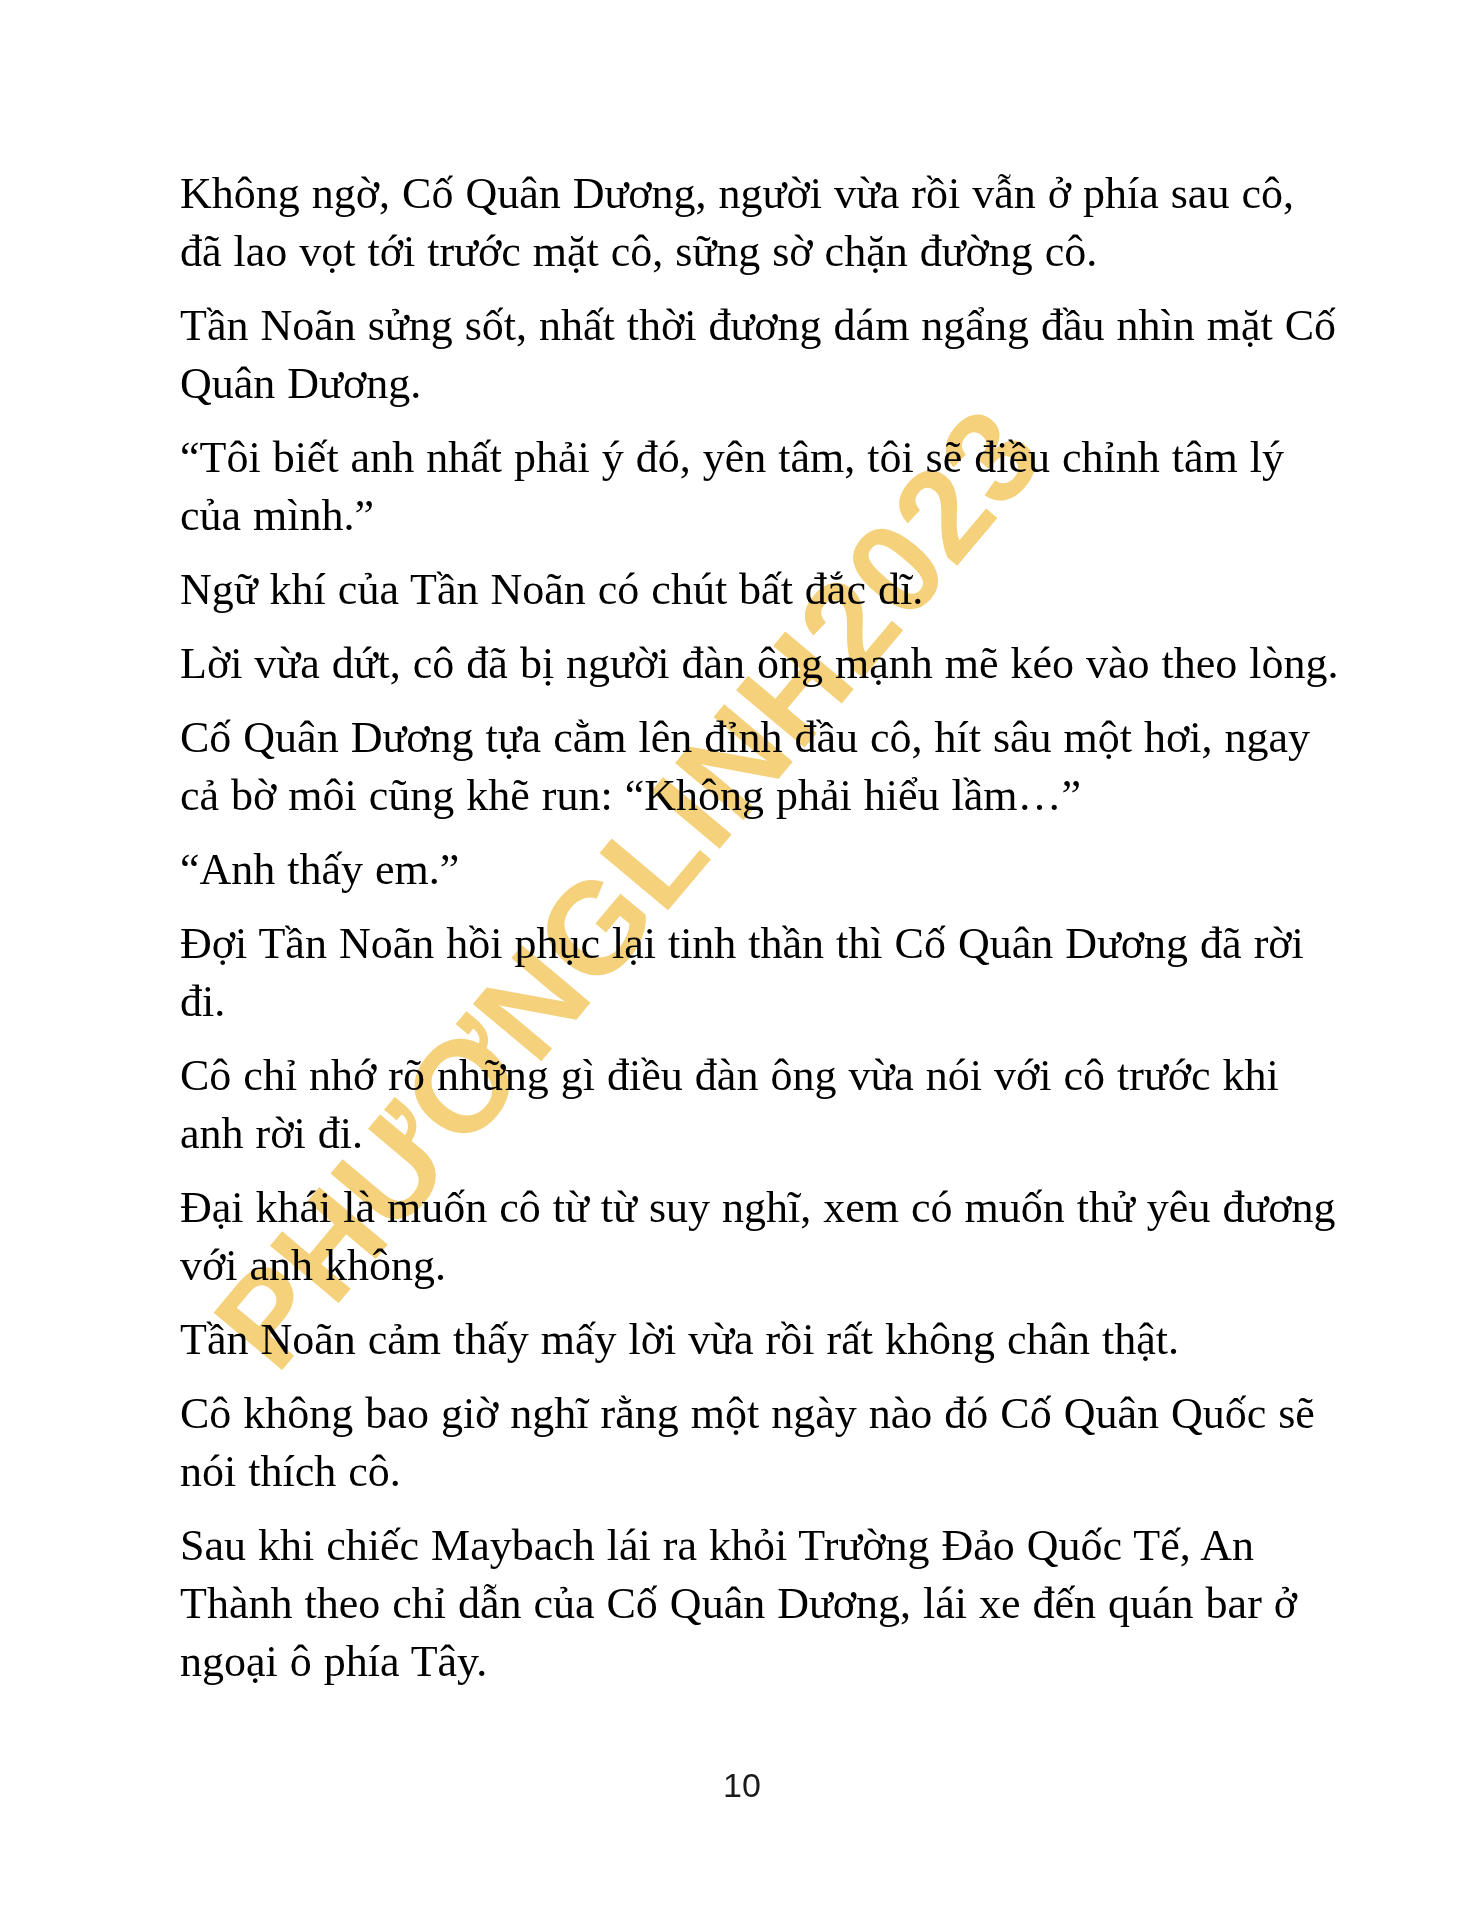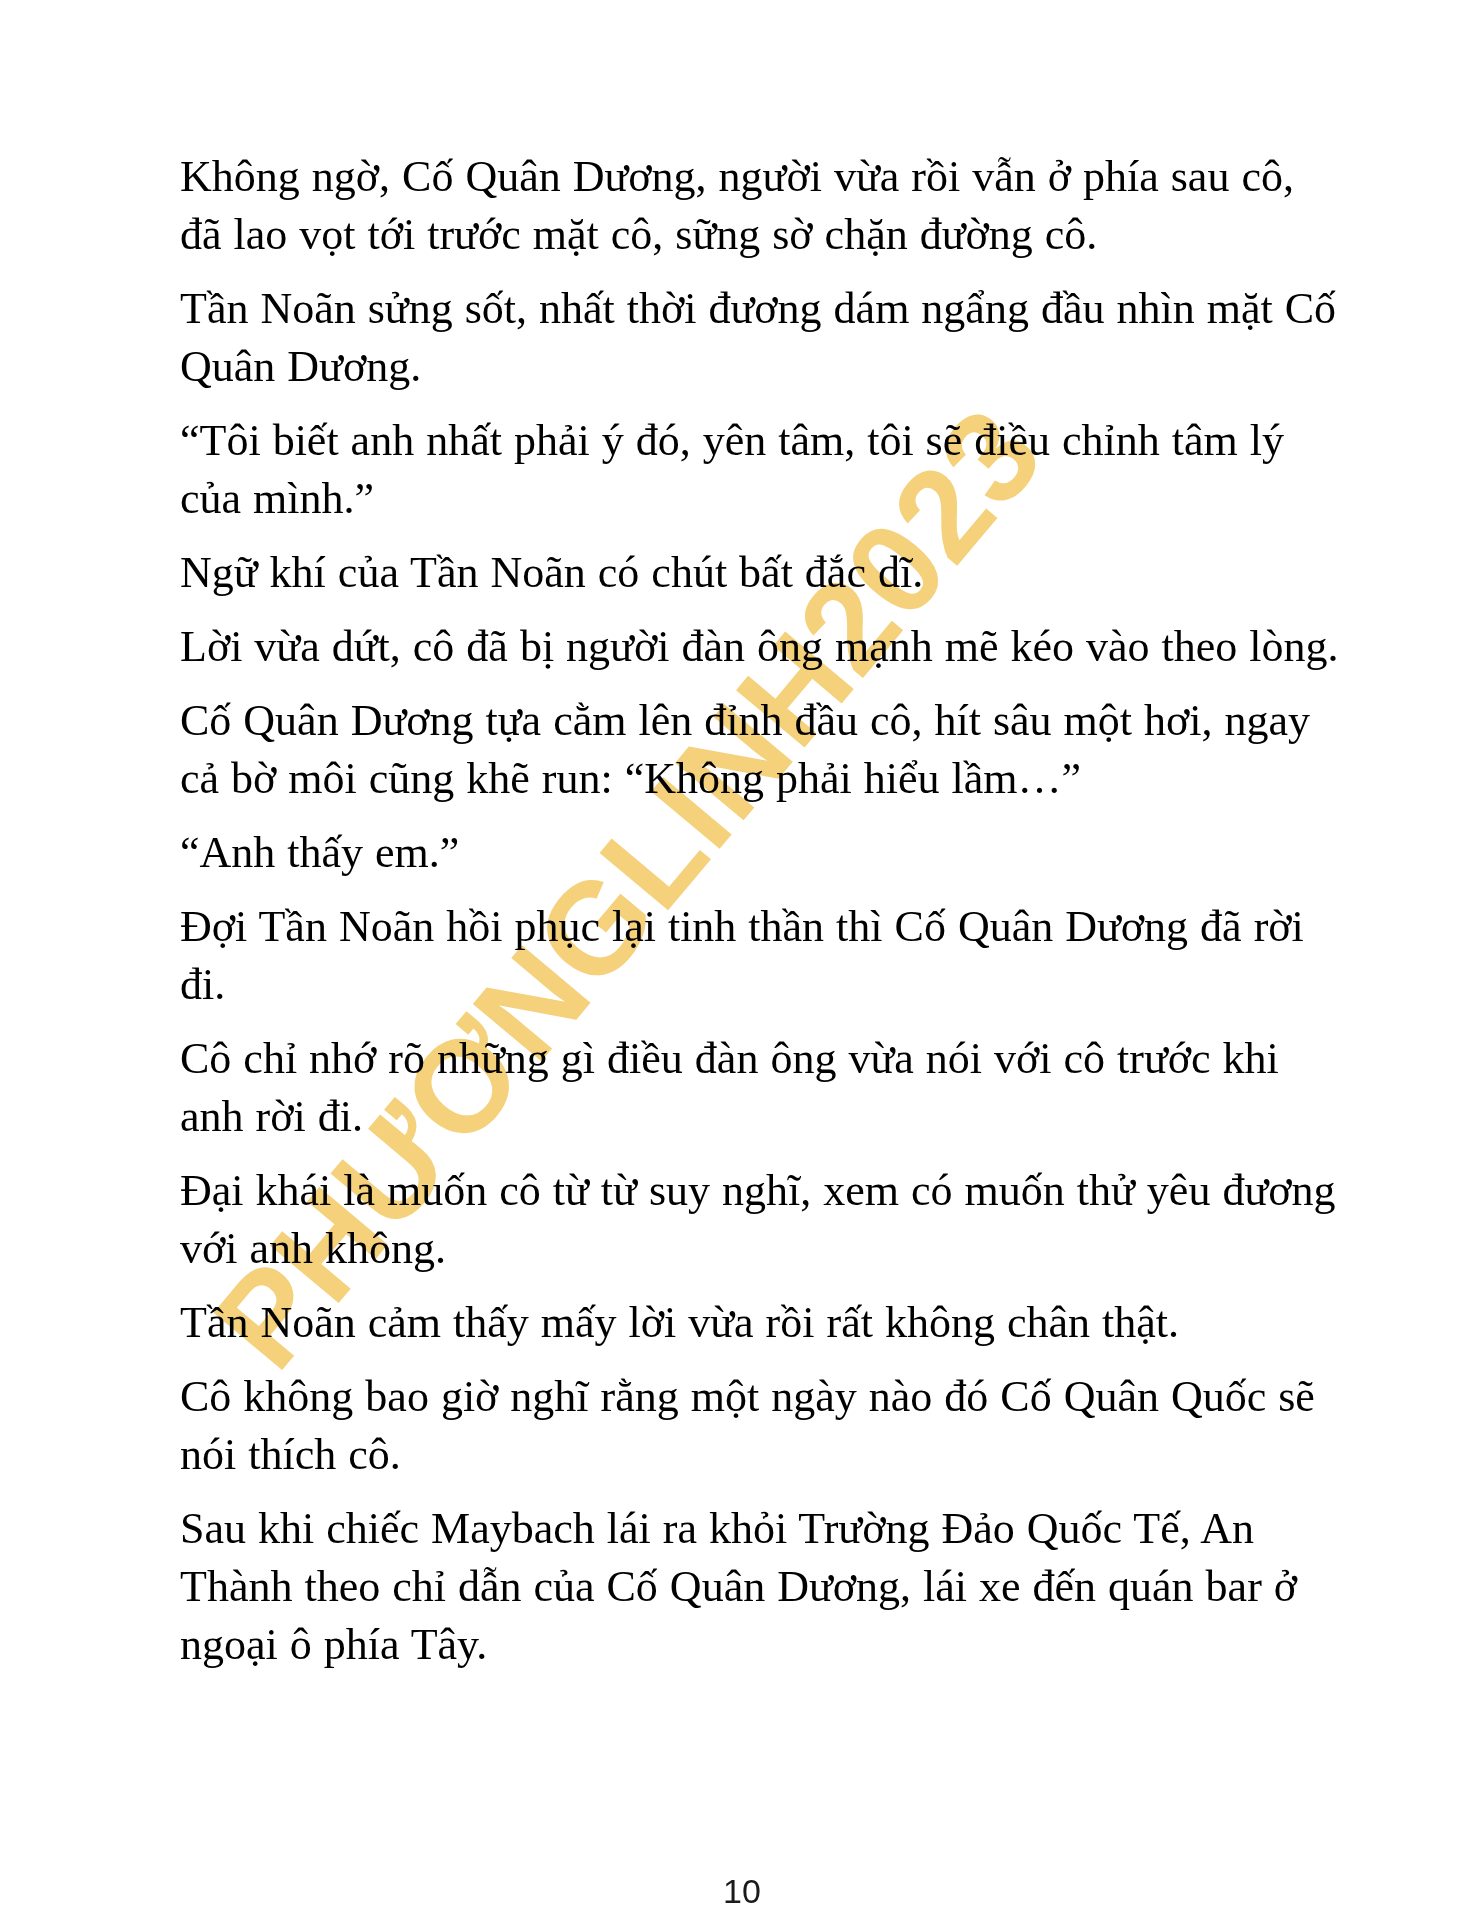--- a/index.html
+++ b/index.html
@@ -24,36 +24,36 @@
     font-weight: bold;
     font-size: 130px;
     letter-spacing: 1px;
     white-space: nowrap;
     z-index: 0;
     user-select: none;
   }
   .content {
     position: absolute;
     left: 180px;
-    top: 148px;
+    top: 165px;
     width: 1165px;
     z-index: 1;
   }
   .content p {
     font-family: "Liberation Serif", serif;
     font-size: 44px;
     line-height: 58px;
     color: #000000;
     margin: 0 0 16px 0;
     text-align: left;
     word-spacing: 1px;
   }
   .page-number {
     position: absolute;
-    top: 1872px;
+    top: 1766px;
     left: 0;
     width: 100%;
     text-align: center;
     font-family: "Liberation Sans", sans-serif;
     font-size: 34px;
     color: #1a1a1a;
     z-index: 1;
   }
 </style>
 </head>

